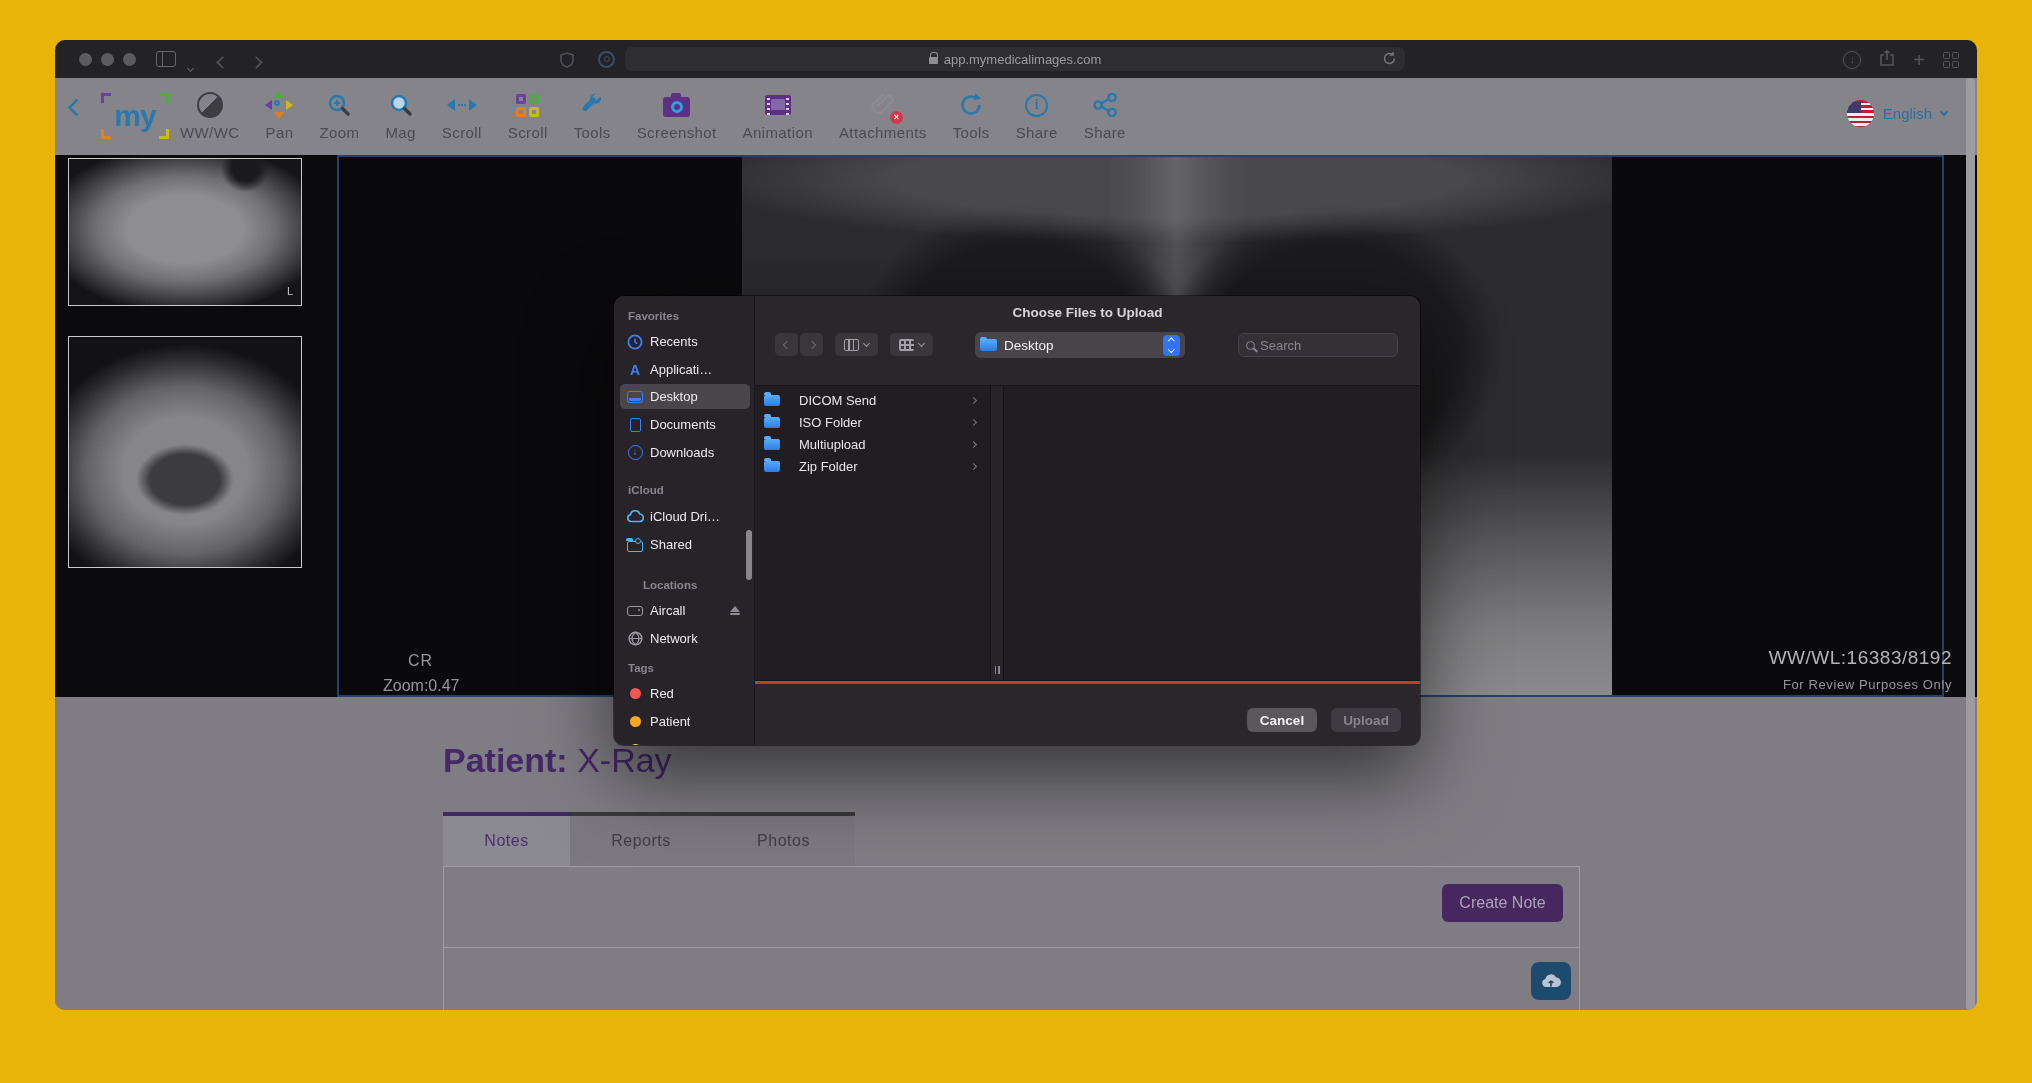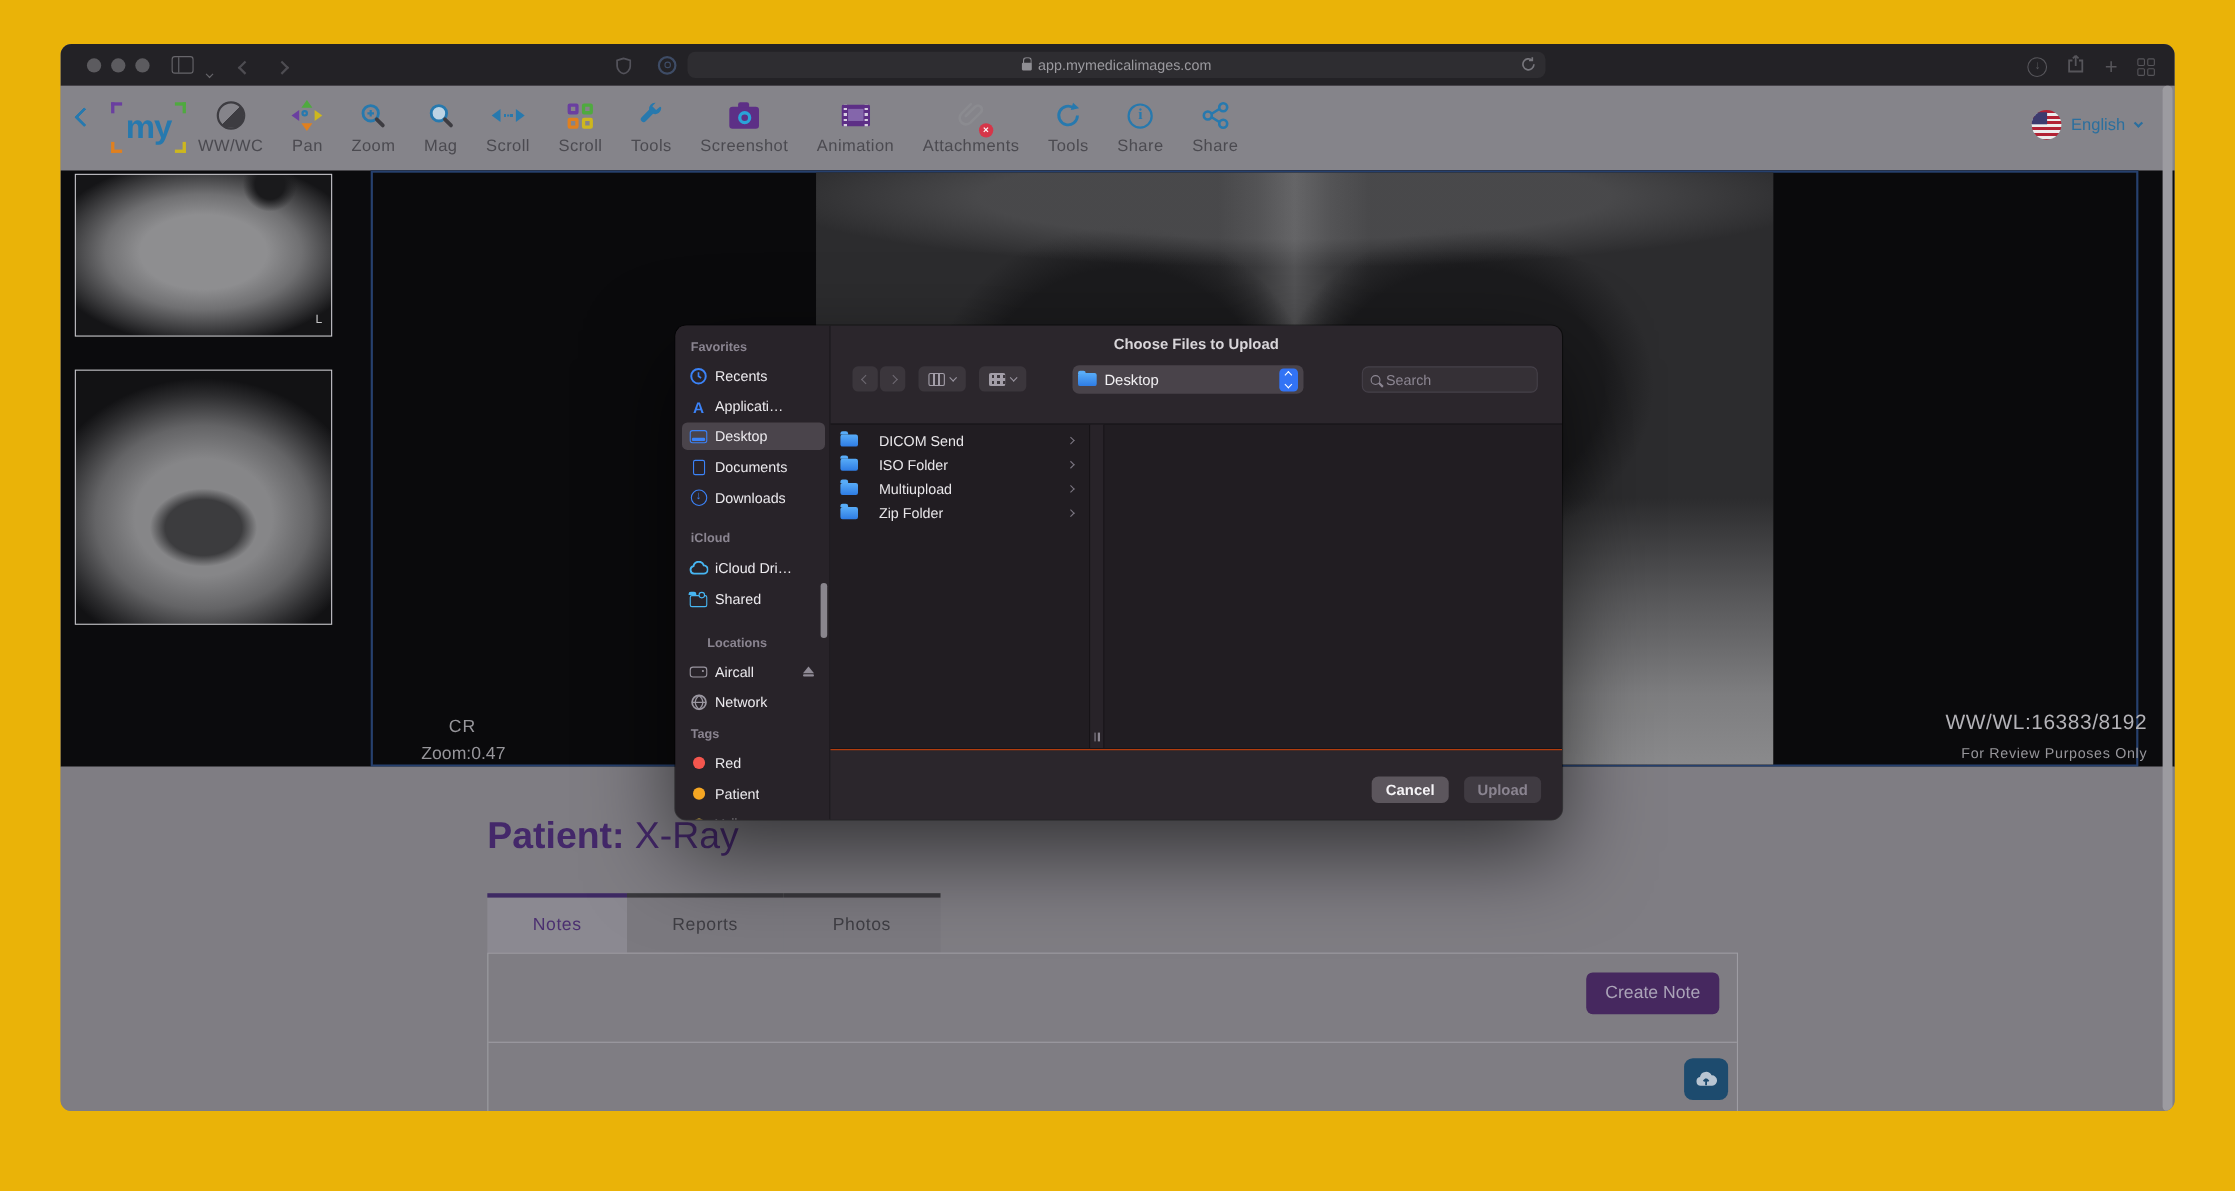--- a/index.html
+++ b/index.html
@@ -197,21 +197,21 @@
   .filearea { position:absolute; left:0; right:0; top:89px; bottom:64px; background:#211d22;
               border-top:1px solid #171418; border-bottom:1px solid #171418; }
   .frow { position:absolute; left:0; width:235px; height:22px; display:flex; align-items:center; gap:19px; padding-left:9px; }
   .frow .fname { color:#e8e6e9; font-size:13px; flex:1; }
   .frow .chev { width:5px; height:5px; border-width:1.5px; color:#7a7580; margin-right:14px; }
   .frow .folder { width:16px; height:11px; }
   .coldiv { position:absolute; left:235px; top:0; bottom:0; width:14px; background:#282329;
             border-left:1px solid #161317; border-right:1px solid #161317; }
   .coldiv .handle { position:absolute; bottom:6px; left:3.5px; display:flex; gap:2px; }
   .coldiv .handle i { width:1.6px; height:8px; background:#8a8590; }
-  .dfooter { position:absolute; left:141px; right:0; bottom:0; height:64px; background:#2b262c; border-top:1px solid #c2410c;text-decoration:underline; }
+  .dfooter { position:absolute; left:141px; right:0; bottom:0; height:64px; background:#2b262c; border-top:3px solid #c2410c;text-decoration:underline; }
   .dbtn { position:absolute; top:24px; width:70px; height:24px; border-radius:6px; font-size:13.5px; font-weight:700;
           display:flex; align-items:center; justify-content:center; }
   .btn-cancel { left:492px; background:#5c565d; color:#f4f2f5; }
   .btn-upload { left:576px; background:#403b42; color:#8a8490; }
 </style>
 </head>
 <body>
 
 <div class="stage">
   <div class="window">

